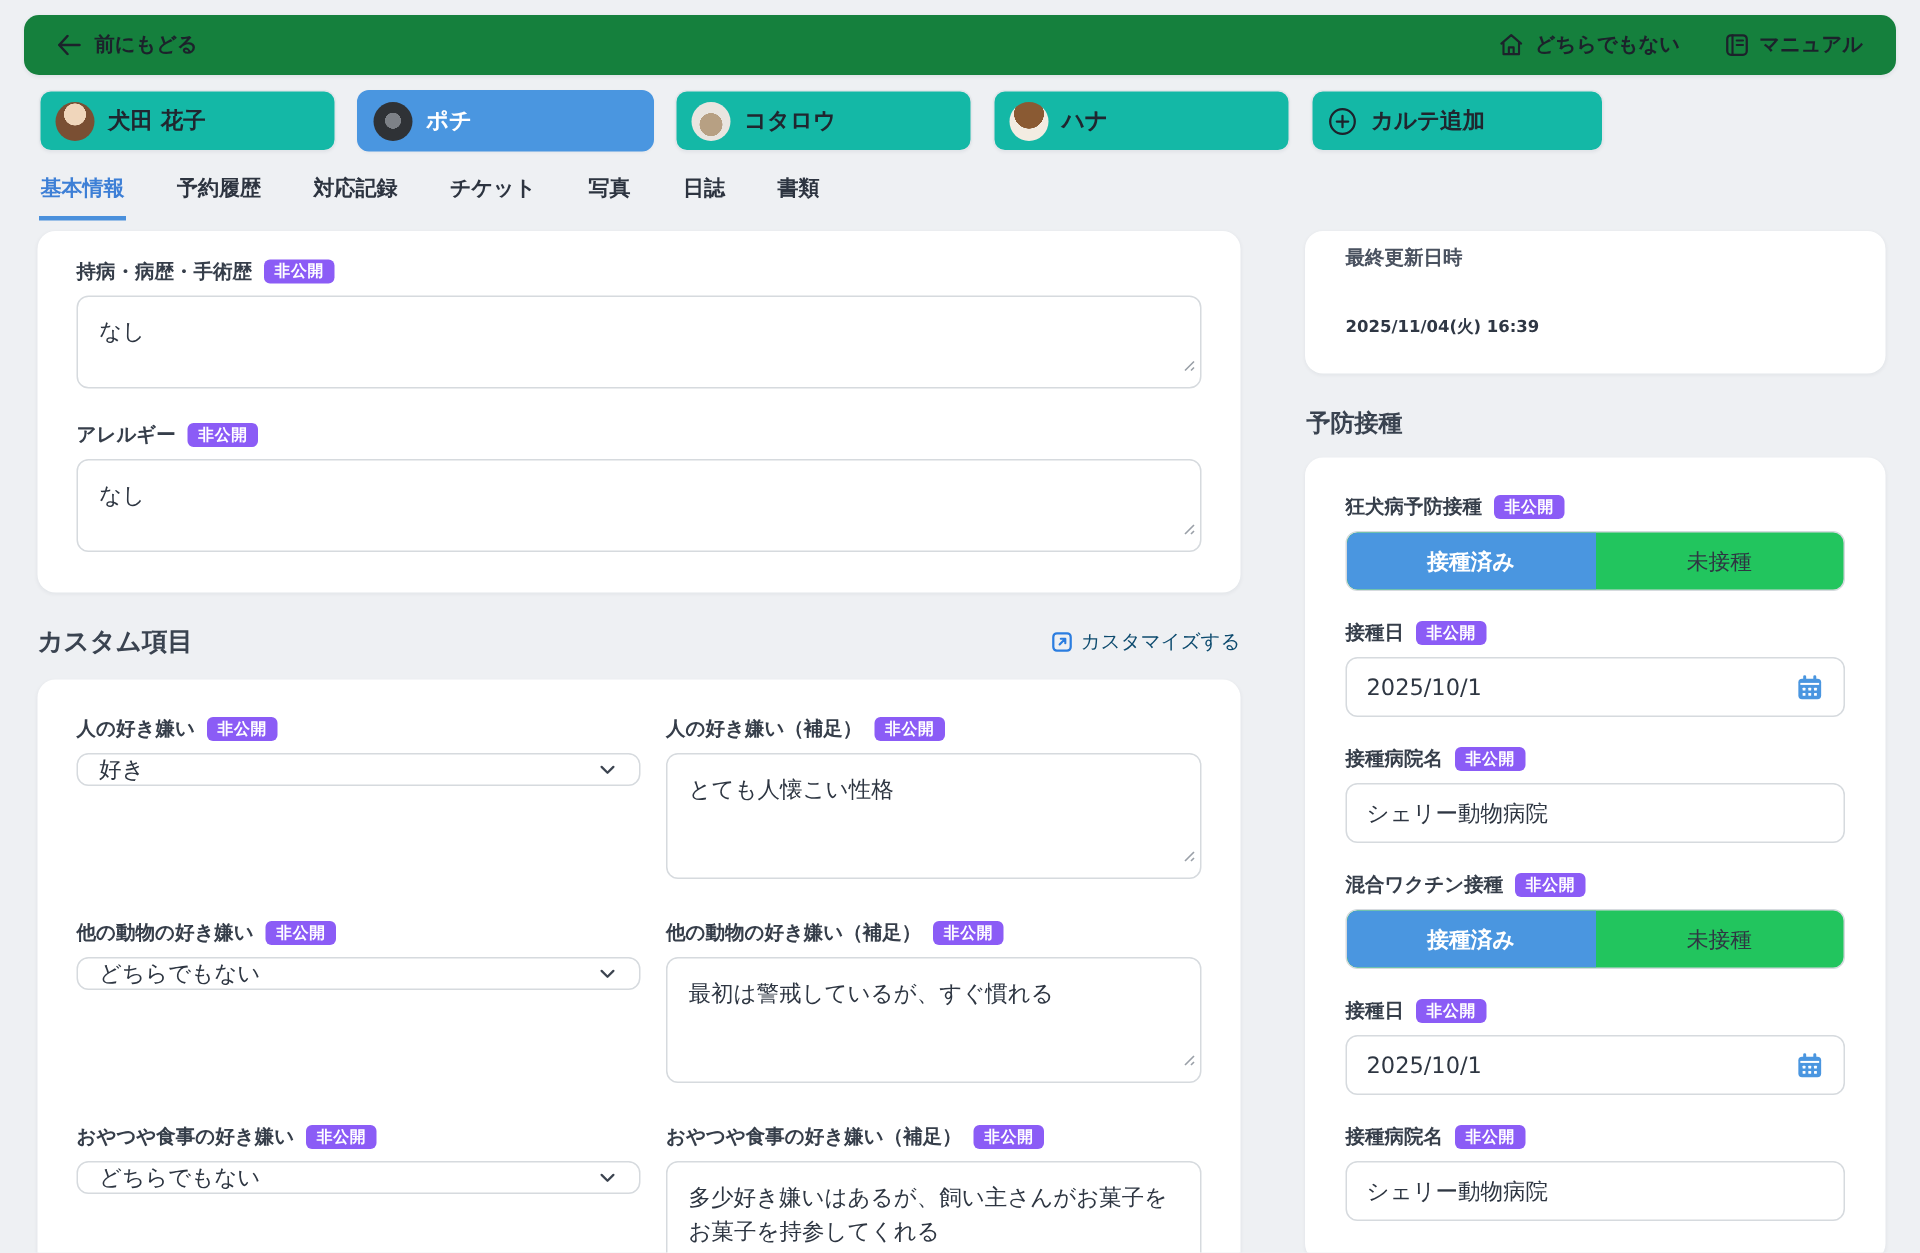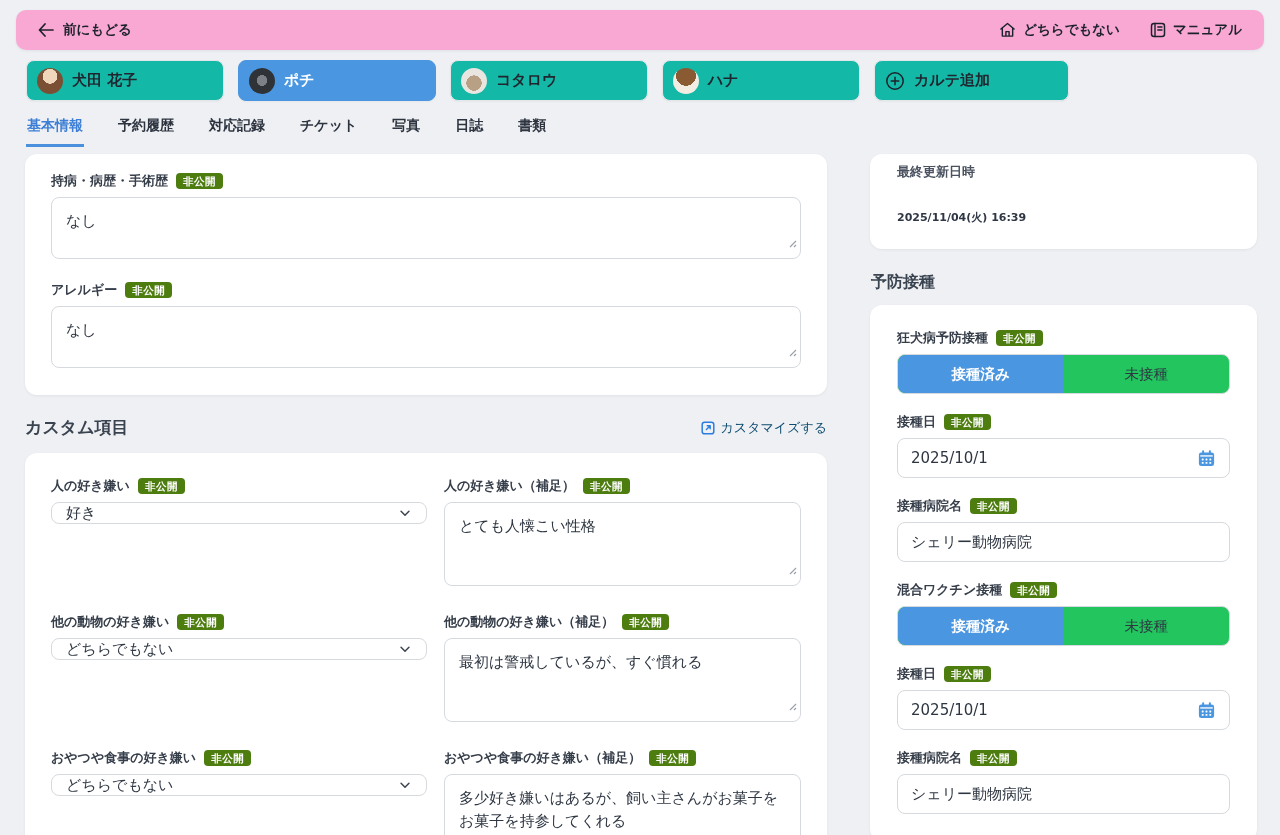--- a/index.html
+++ b/index.html
@@ -7,21 +7,21 @@
   body {
     background:#eef0f3;
     font-family:"DejaVu Sans","Liberation Sans",sans-serif;
     color:#2e3642;
     font-size:14px;
   }
   
   .topbar {
     margin:10px 16px 0;
     height:40px;
-    background:#f9a8d4;
+    background:#15803d;
     border-radius:10px;
     box-shadow:0 1px 3px rgba(20,30,50,.07);
     display:flex; align-items:center;
     padding:0 22px;
   }
   .back-btn { display:flex; align-items:center; gap:9px; cursor:pointer; font-size:13.5px; font-weight:600; color:#1c222b; background:none; border:none; font-family:inherit; }
   .topbar-right { margin-left:auto; display:flex; align-items:center; gap:30px; }
   .top-link { display:flex; align-items:center; gap:7px; font-size:13.5px; font-weight:600; color:#1c222b; text-decoration:none; cursor:pointer; }
   
   .pet-row { margin:10px 26px 0; display:flex; gap:14px; }
@@ -53,21 +53,21 @@
   .side-col { width:387px; }
   .card {
     background:#fff;
     border-radius:12px;
     box-shadow:0 1px 3px rgba(20,30,50,.06);
   }
   .card-basic { padding:18px 26px 27px; }
   .label-row { display:flex; align-items:center; gap:8px; margin-bottom:7px; }
   .field-label { font-size:13px; font-weight:600; color:#363e4a; }
   .badge {
-    background:#4d7c0f; color:#fff;
+    background:#8b5cf6; color:#fff;
     font-size:10.5px; font-weight:700;
     padding:3px 7px; border-radius:4px; line-height:1;
     letter-spacing:.5px;
   }
   .textarea {
     position:relative;
     border:1px solid #d6dade; border-radius:8px;
     background:#fff;
     padding:12px 14px;
     font-size:15px; color:#2e3642;

